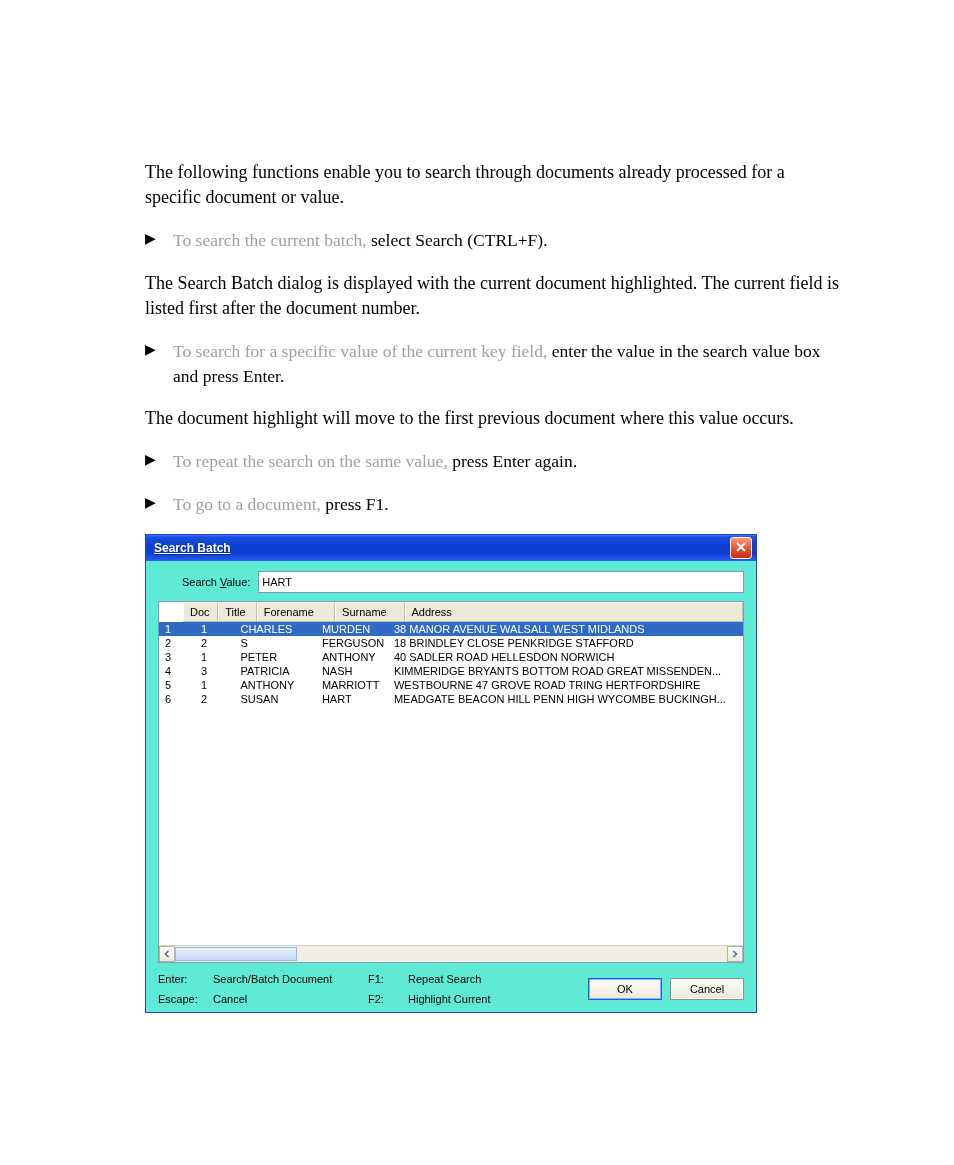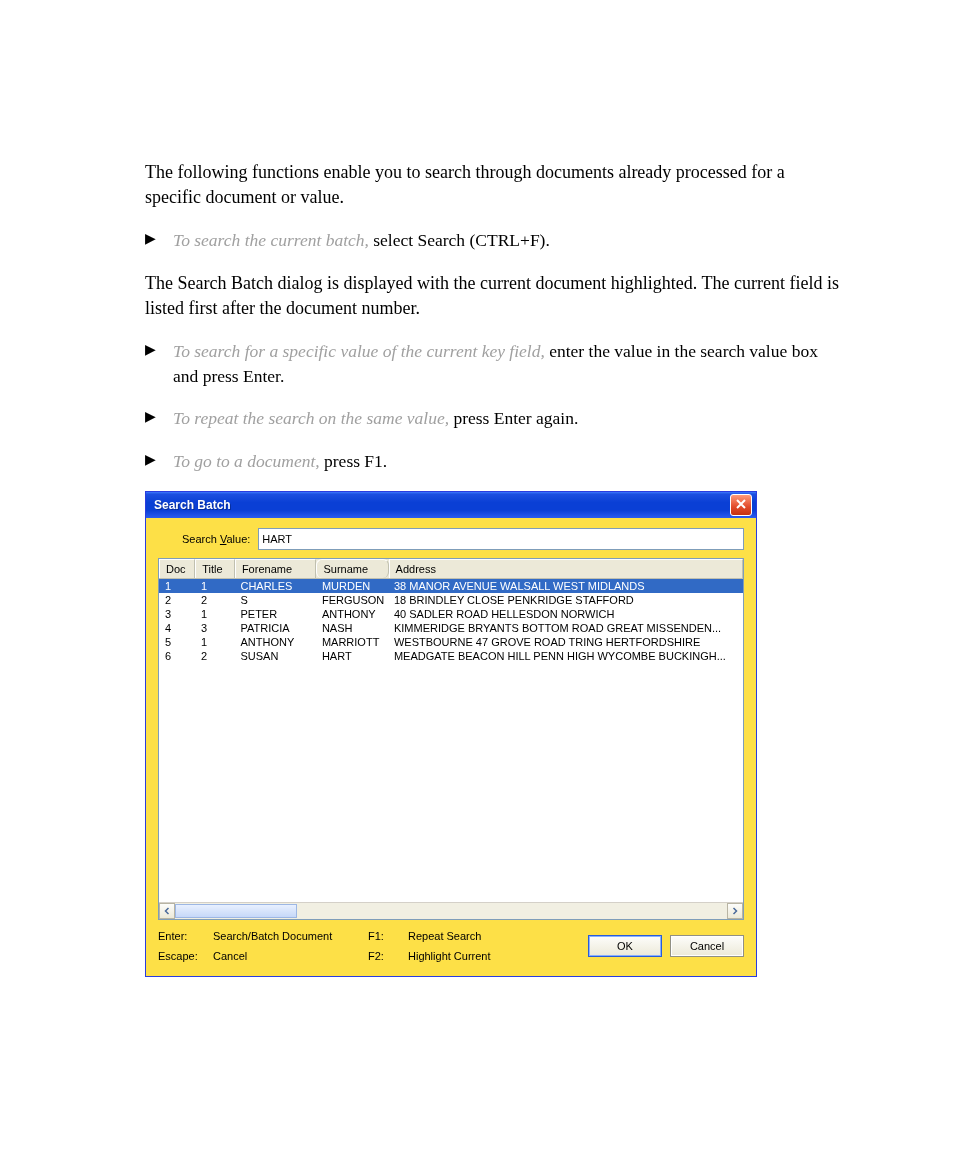--- a/index.html
+++ b/index.html
@@ -26,21 +26,20 @@
     line-height: 1.4;
   }
   .bullet-row .arrow {
     flex: 0 0 auto;
     width: 28px;
     font-size: 14px;
     line-height: 22px;
   }
   .bullet-row .lead {
     color: #a0a0a0;
-    font-style: italic;
   }
   .bullet-row .body {
     flex: 1 1 auto;
   }
 
   
   .dialog-wrap {
     margin-top: 6px;
   }
   .winxp {
@@ -57,36 +56,37 @@
     display: flex;
     align-items: center;
     padding: 0 4px 0 8px;
     color: #fff;
     font-weight: bold;
     font-size: 12px;
   }
   .titlebar .title {
     flex: 1 1 auto;
     text-shadow: 1px 1px 0 rgba(0,0,0,0.3);
+    text-decoration: underline;
   }
   .closebtn {
     width: 20px;
     height: 20px;
     background: linear-gradient(to bottom, #ff9a7a, #e14a2a 60%, #c43210);
     border: 1px solid #fff;
     border-radius: 3px;
     display: flex;
     align-items: center;
     justify-content: center;
   }
   .closebtn svg { width: 10px; height: 10px; }
 
   .dlg-body {
-    background: #fde047;
-    padding: 10px 12px 10px 12px;
+    background: #5eead4;
+    padding: 10px 12px 3px 12px;
   }
   .search-row {
     display: flex;
     align-items: center;
     margin-bottom: 8px;
     padding-left: 24px;
   }
   .search-row label {
     font-size: 11px;
     margin-right: 8px;
@@ -109,20 +109,21 @@
     overflow: hidden;
     position: relative;
   }
   .lv-header {
     display: flex;
     background: #ece9d8;
     border-bottom: 1px solid #c0c0b0;
     font-size: 11px;
     position: relative;
     z-index: 2;
+    margin-left: 24px;
   }
   .lv-header .col {
     border-right: 1px solid #c0c0b0;
     border-top: 1px solid #fff;
     border-left: 1px solid #fff;
     padding: 3px 6px;
     box-sizing: border-box;
     white-space: nowrap;
     overflow: hidden;
   }
@@ -139,21 +140,21 @@
     overflow: hidden;
     text-overflow: clip;
   }
   .lv-row.selected {
     background: #316ac5;
     color: #fff;
   }
   .col-doc { width: 40px; }
   .col-title { width: 44px; }
   .col-fore { width: 93px; }
-  .col-sur { width: 82px; border-radius: 6px; }
+  .col-sur { width: 82px; }
   .col-addr { width: 412px; }
 
   .hscroll {
     position: absolute;
     left: 0; right: 0; bottom: 0;
     height: 16px;
     background: #f1efe2;
     border-top: 1px solid #d4d0c8;
     display: flex;
     align-items: stretch;
@@ -225,20 +226,21 @@
 
   <p class="para">The Search Batch dialog is displayed with the current document highlighted. The current field is listed first after the document number.</p>
 
   <div class="bullet-row">
     <span class="arrow">▶</span>
     <span class="body">
       <span class="lead">To search for a specific value of the current key field, </span><span>enter the value in the search value box and press Enter.</span>
     </span>
   </div>
 
+  <p class="para">The document highlight will move to the first previous document where this value occurs.</p>
 
   <div class="bullet-row">
     <span class="arrow">▶</span>
     <span class="body">
       <span class="lead">To repeat the search on the same value, </span><span>press Enter again.</span>
     </span>
   </div>
 
   <div class="bullet-row">
     <span class="arrow">▶</span>

